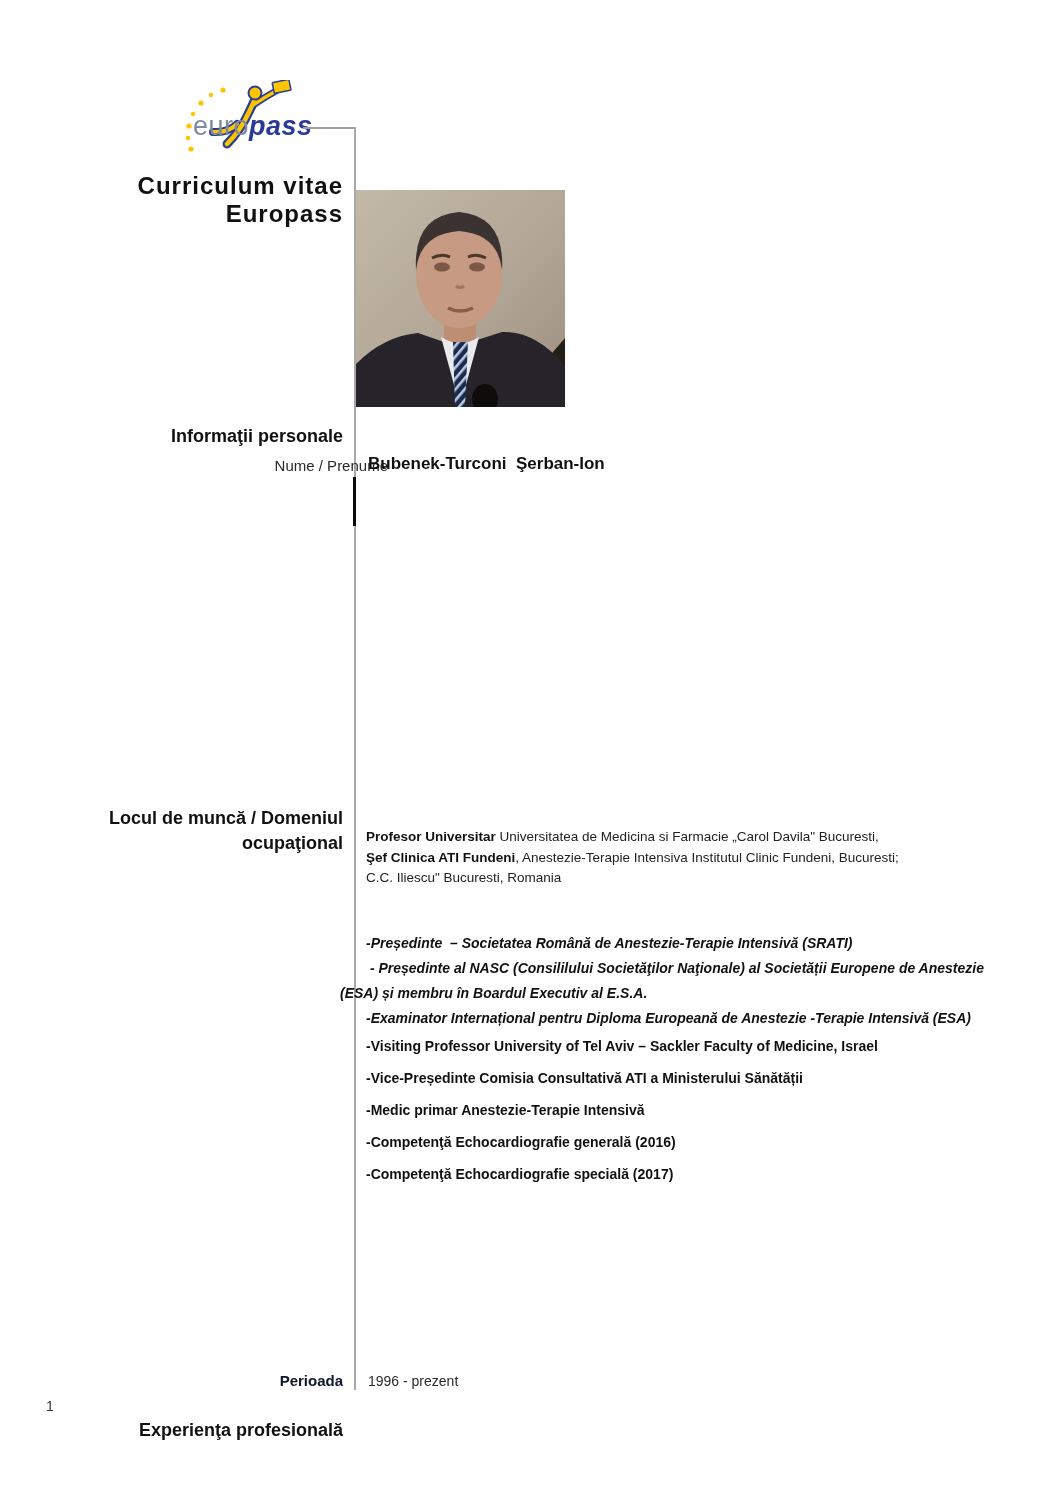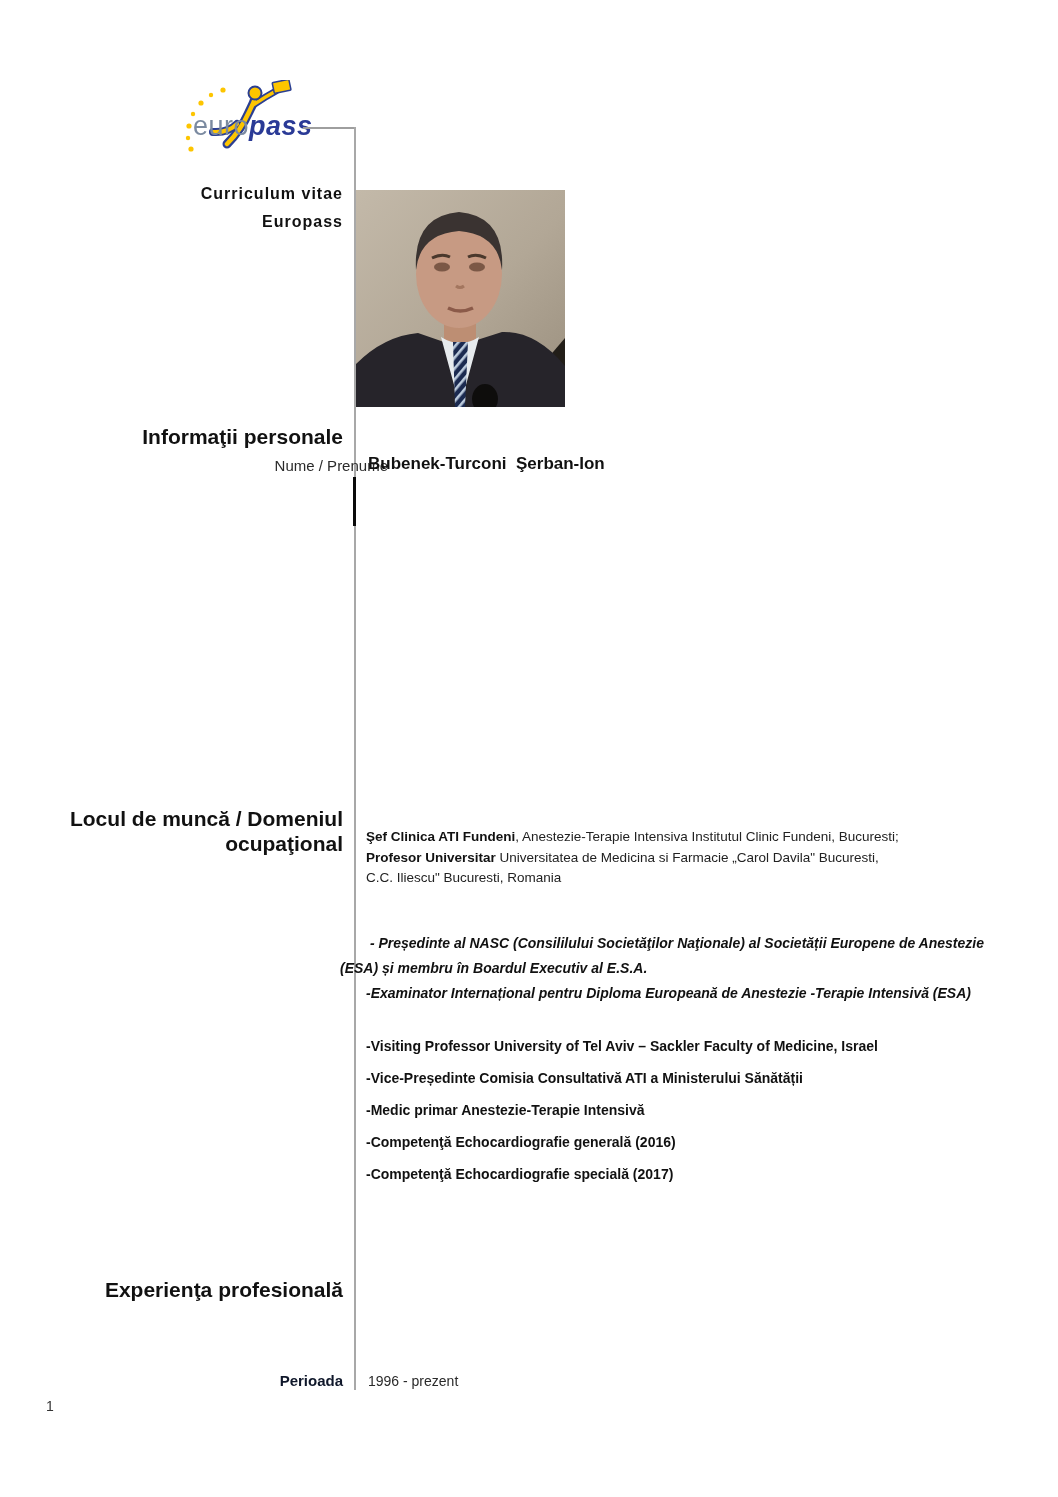--- a/index.html
+++ b/index.html
@@ -23,25 +23,25 @@
   .logo-text .euro { color:#7b8aa0; font-weight:400; }
   .logo-text .pass { color:#2a3a96; font-weight:700; font-style:italic; }
 
   
   .hline  { position:absolute; left:303px; top:127px; width:52px; height:2px; background:#9e9e9e; }
   .vline  { position:absolute; left:354px; top:127px; width:2px; height:1263px; background:#a8a8a8; }
   .vline-black { position:absolute; left:353px; top:477px; width:3px; height:49px; background:#0a0a0a; }
 
   
   .leftcol { position:absolute; left:0; width:343px; text-align:right; }
-  .title   { top:180px; font-size:16px; font-weight:700; letter-spacing:1px; line-height:28px; color:#111; }
-  .sec-heading { font-size:21px; font-weight:700; line-height:25px; color:#111; }
+  .title   { top:172px; font-size:24px; font-weight:700; letter-spacing:1px; line-height:28px; color:#111; }
+  .sec-heading { font-size:18px; font-weight:700; line-height:25px; color:#111; }
   .sec1 { top:424px; }
   .sec2 { top:806px; }
-  .sec3 { top:1277px; }
+  .sec3 { top:1418px; }
   .field-label { font-size:15px; color:#2a2a2a; }
   .lbl1 { top:457px;margin-left:45px; }
   .lbl2 { top:1372px; font-weight:700; color:#0f172a; }
 
   
   .photo { position:absolute; left:356px; top:190px; width:209px; height:217px; display:block; }
 
   
   .name-value {
     position:absolute; left:368px; top:454px;
@@ -141,26 +141,27 @@
   <div class="leftcol sec-heading sec1">Informaţii personale</div>
   <div class="leftcol field-label lbl1">Nume / Prenume</div>
   <div class="name-value">Bubenek-Turconi  Şerban-Ion</div>
 
   <div class="leftcol sec-heading sec2">
     <div>Locul de muncă / Domeniul</div>
     <div>ocupaţional</div>
   </div>
 
   <div class="positions">
+    <div class="pline"><b>Profesor Universitar</b><span> Universitatea de Medicina si Farmacie „Carol Davila" Bucuresti,</span></div>
     <div class="pline"><b>Şef Clinica ATI Fundeni</b><span>, Anestezie-Terapie Intensiva Institutul Clinic Fundeni, Bucuresti;</span></div>
-    <div class="pline"><b>Profesor Universitar</b><span> Universitatea de Medicina si Farmacie „Carol Davila" Bucuresti,</span></div>
     <div class="pline"><b></b><span>C.C. Iliescu" Bucuresti, Romania</span></div>
   </div>
 
   <div class="ital">
+    <div class="iline">-Președinte  – Societatea Română de Anestezie-Terapie Intensivă (SRATI)</div>
     <div class="iline"> - Președinte al NASC (Consililului Societăţilor Naţionale) al Societății Europene de Anestezie</div>
     <div class="iline hang">(ESA) și membru în Boardul Executiv al E.S.A.</div>
     <div class="iline">-Examinator Internațional pentru Diploma Europeană de Anestezie -Terapie Intensivă (ESA)</div>
   </div>
 
   <div class="blist">
     <div class="bitem">-Visiting Professor University of Tel Aviv – Sackler Faculty of Medicine, Israel</div>
     <div class="bitem">-Vice-Președinte Comisia Consultativă ATI a Ministerului Sănătății</div>
     <div class="bitem">-Medic primar Anestezie-Terapie Intensivă</div>
     <div class="bitem">-Competenţă Echocardiografie generală (2016)</div>

